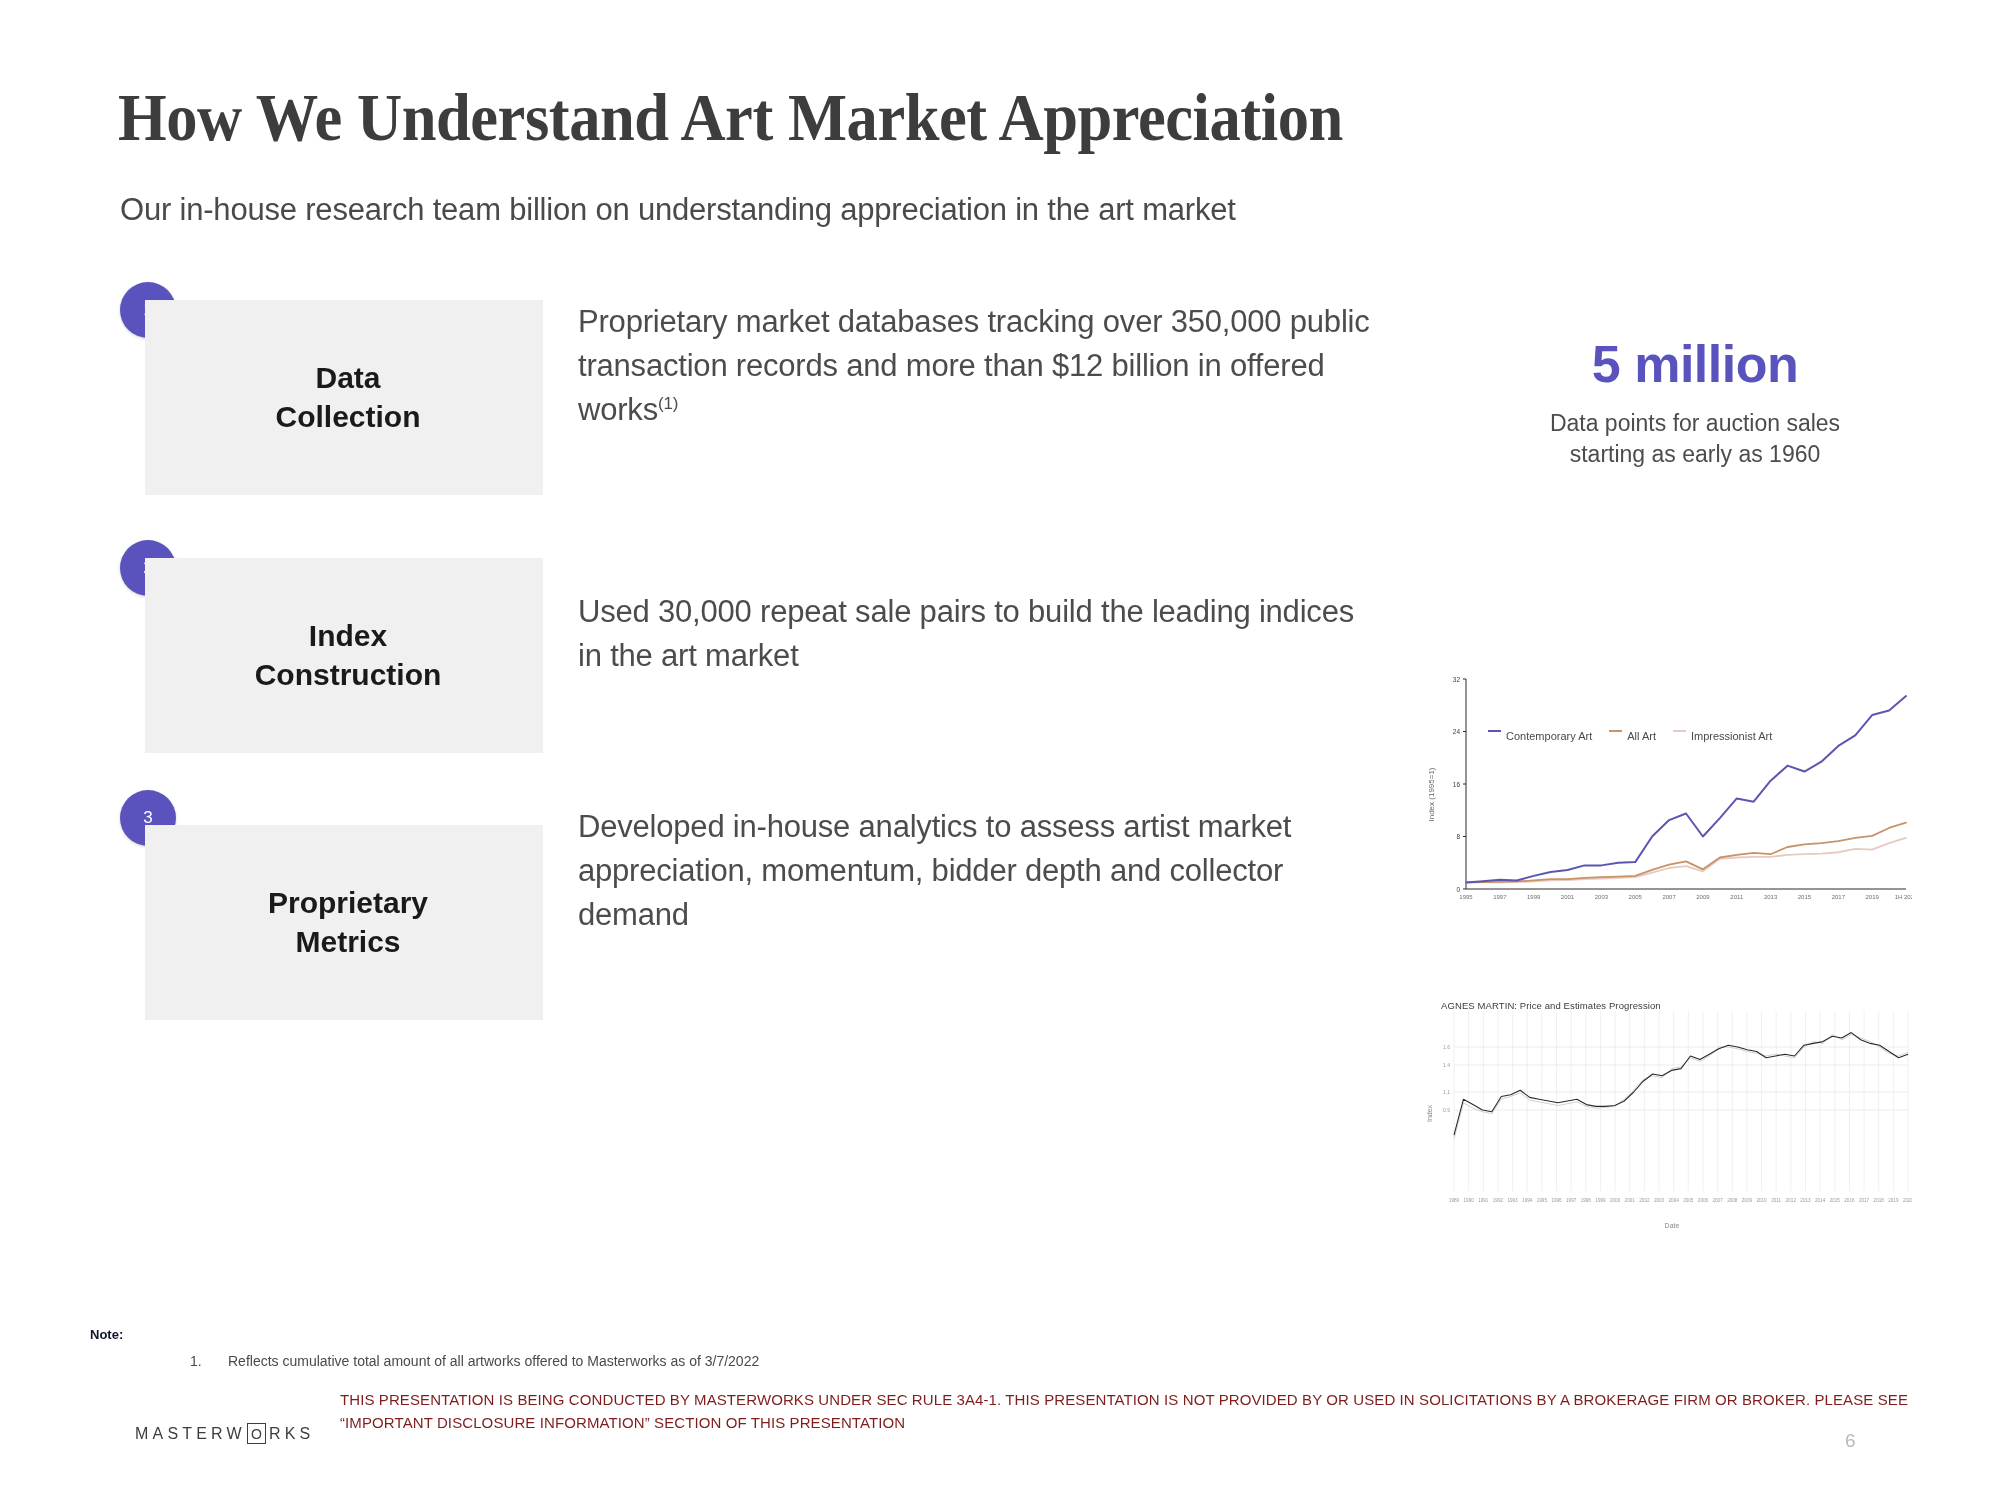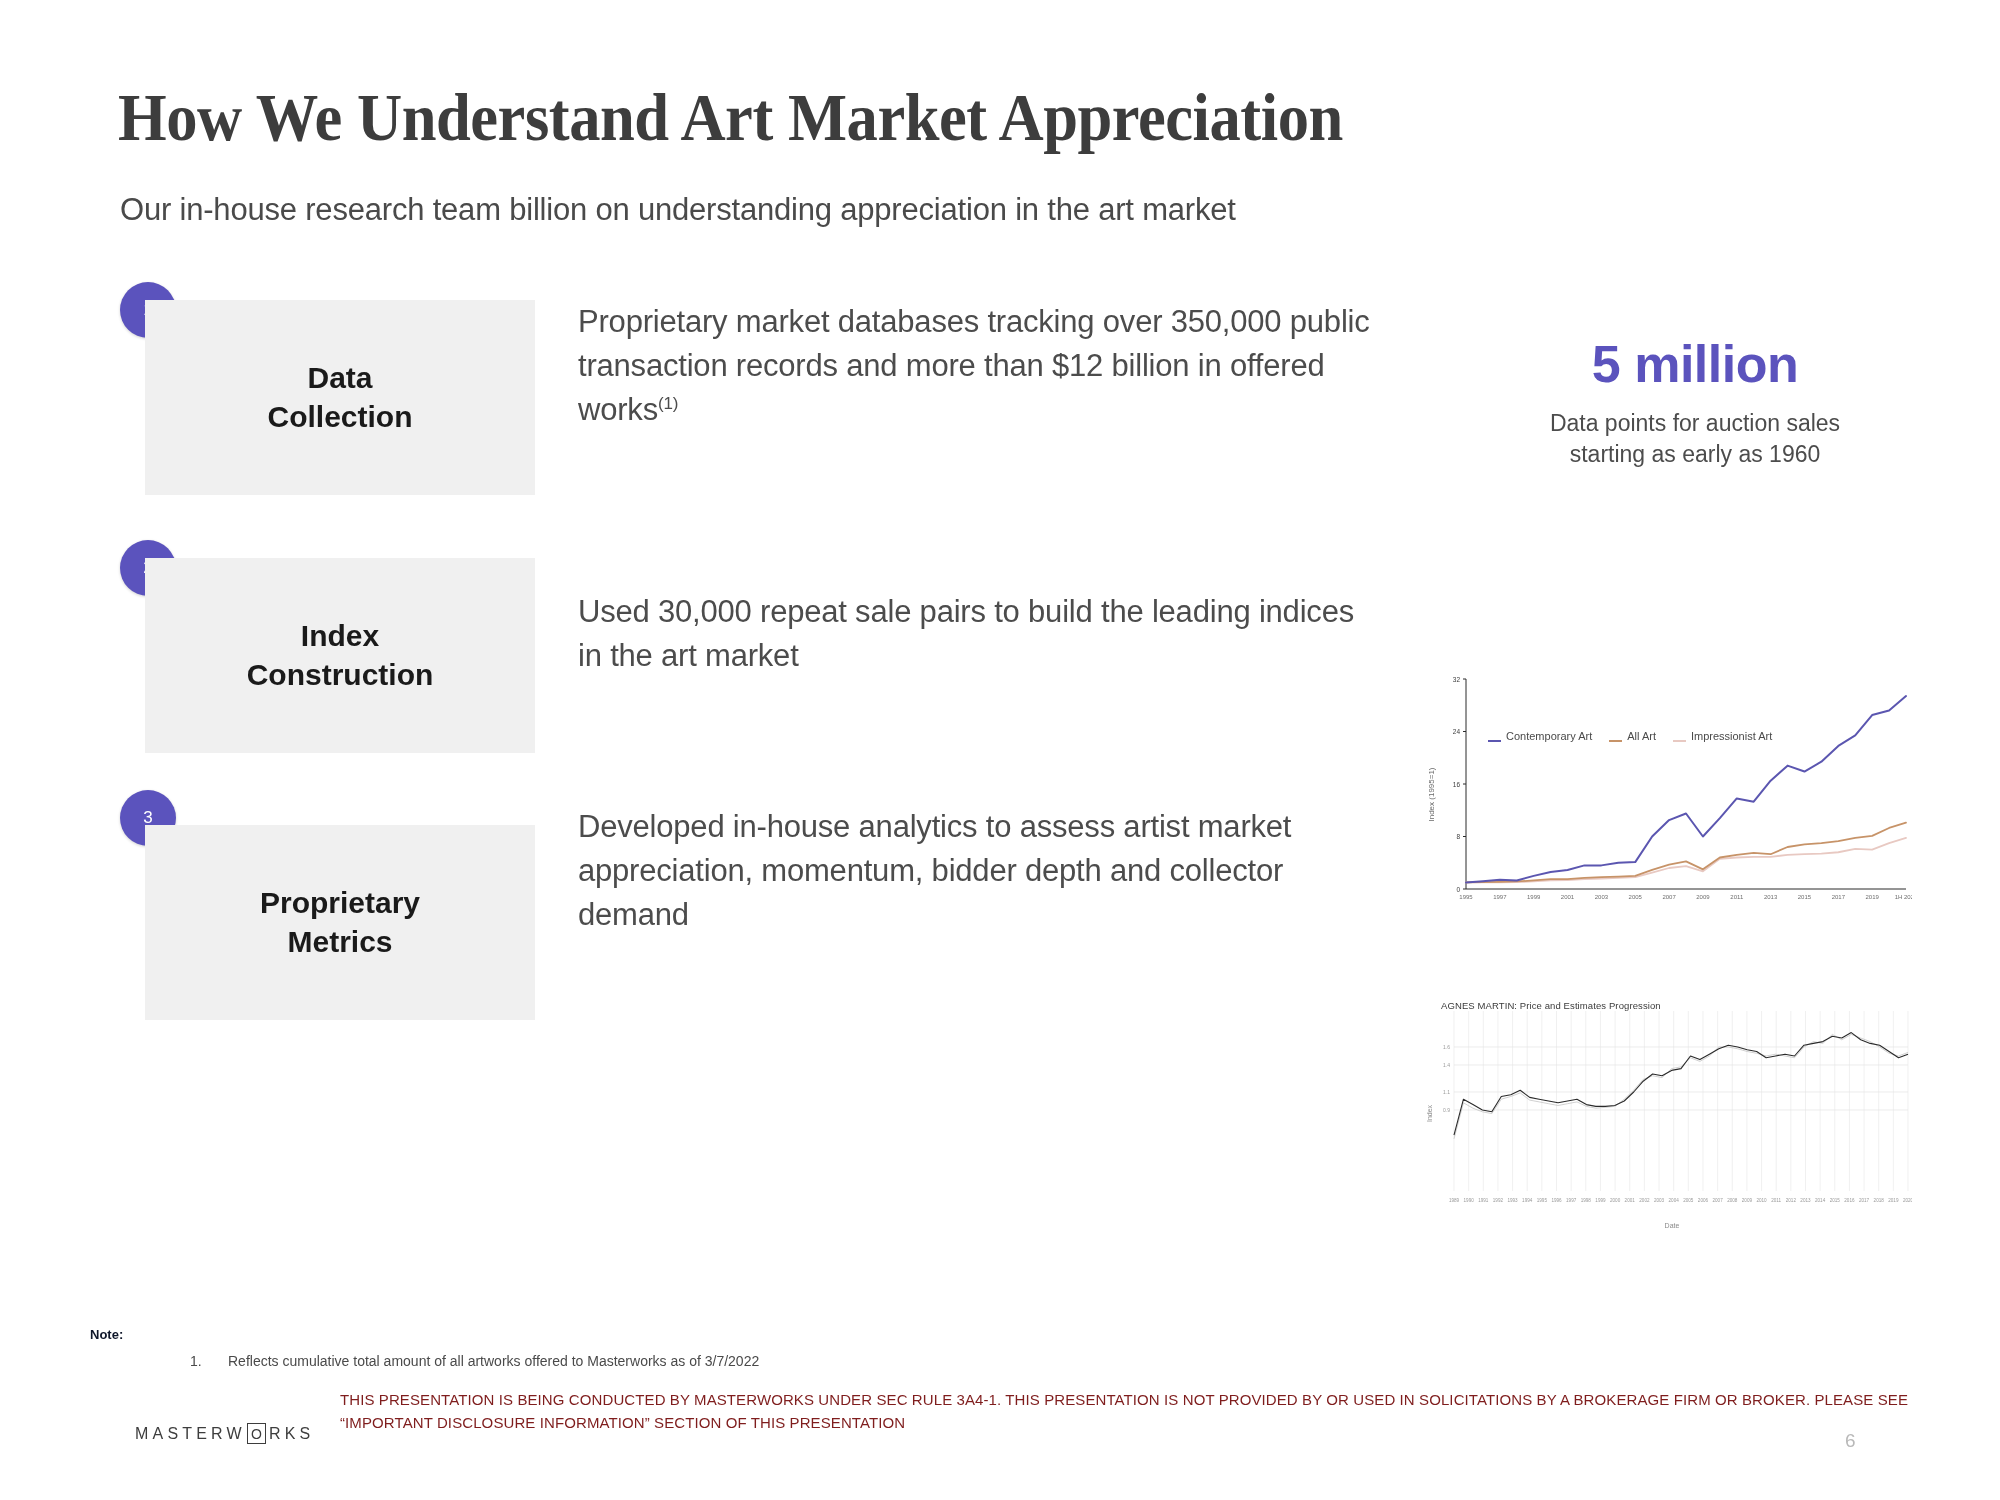--- a/index.html
+++ b/index.html
@@ -53,20 +53,21 @@
 
   .step-box {
     position: absolute;
     left: 145px;
     width: 390px;
     height: 195px;
     background: #f0f0f0;
     display: flex;
     align-items: center;
     justify-content: center;
+    padding-left: 8px;
   }
   .step-label {
     font-size: 30px;
     font-weight: bold;
     color: #1a1a1a;
     text-align: center;
     line-height: 1.28;
     white-space: pre-line;
   }
   .step-badge {
@@ -136,21 +137,21 @@
     position: absolute;
     left: 1488px;
     top: 730px;
     display: flex;
     gap: 17px;
     align-items: center;
     font-size: 11px;
     color: #4a4a4a;
     white-space: nowrap;
   }
-  .legend-item { display: flex; align-items: flex-end; gap: 5px; }
+  .legend-item { display: flex; align-items: flex-start; gap: 5px; }
   .legend-dash { display: inline-block; width: 13px; height: 2px; }
 
   .axis-title-y {
     position: absolute;
     left: 1404px;
     top: 790px;
     font-size: 8px;
     color: #6a6a6a;
     transform: rotate(-90deg);
     transform-origin: center center;

